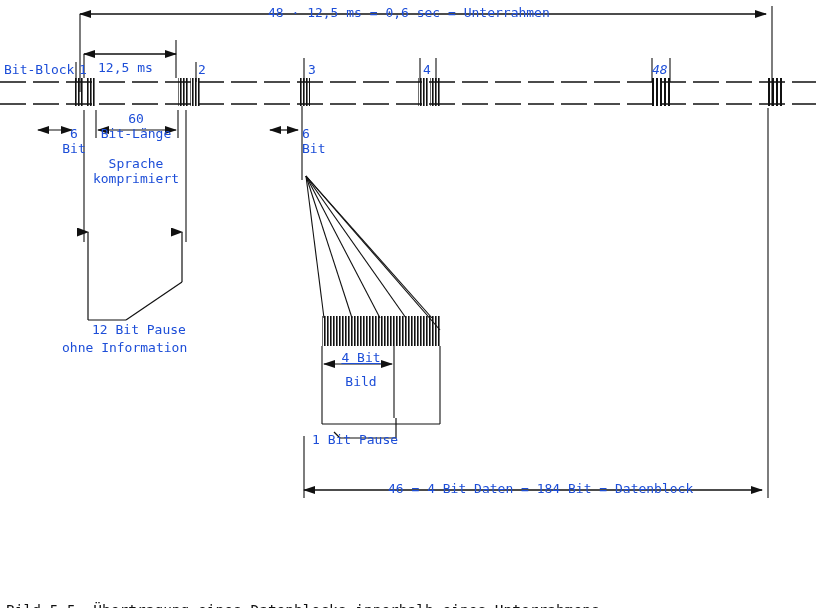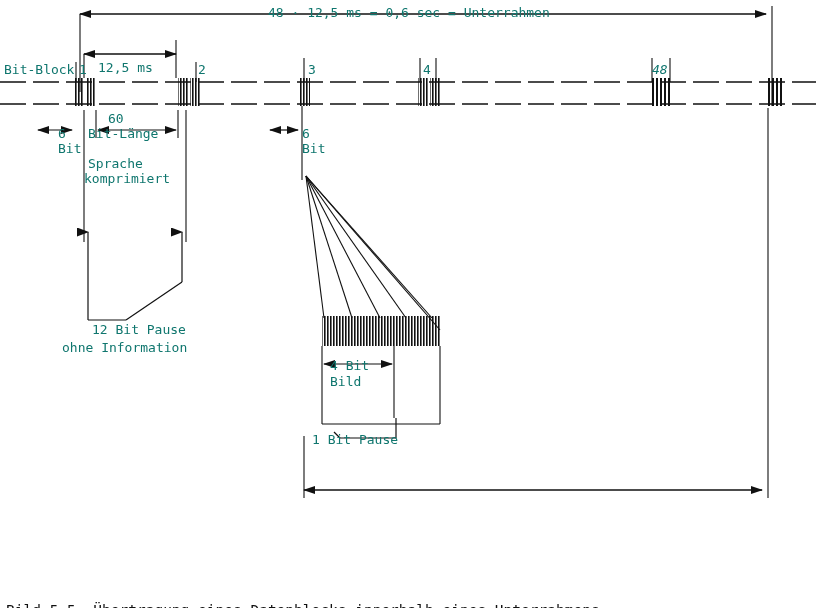--- a/index.html
+++ b/index.html
@@ -24,25 +24,25 @@
     position: absolute;
     left: 0; top: 0;
     width: 816px;
     height: 608px;
   }
   .lbl {
     position: absolute;
     font-family: "DejaVu Sans Mono", monospace;
     font-size: 13px;
     line-height: 15px;
-    color: #0f766e;
+    color: #1d4ed8;
     white-space: pre;
     letter-spacing: 0px;
   }
-  .lbl.center { }
+  .lbl.center { text-align: center; }
   .caption {
     position: absolute;
     left: 6px;
     top: 560px;
     font-family: "DejaVu Sans Mono", monospace;
     font-size: 14.5px;
     line-height: 20px;
     color: #111111;
     white-space: pre;
   }
@@ -192,24 +192,25 @@
   <div class="lbl center" style="left:108px; top:111px; width:56px;">60</div>
   <div class="lbl center" style="left:88px; top:156px; width:96px;">Sprache</div>
   <div class="lbl center" style="left:84px; top:171px; width:104px;">komprimiert</div>
 
   <div class="lbl" style="left:92px; top:322px;">12 Bit Pause</div>
   <div class="lbl" style="left:62px; top:340px;">ohne Information</div>
 
   <div class="lbl" style="left:302px; top:126px;">6</div>
   <div class="lbl" style="left:302px; top:141px;">Bit</div>
 
-  <div class="lbl center" style="left:330px; top:358px; width:62px;">4 Bit</div>
+  <div class="lbl center" style="left:330px; top:350px; width:62px;text-decoration:underline;">4 Bit</div>
   <div class="lbl center" style="left:330px; top:374px; width:62px;">Bild</div>
 
   <div class="lbl" style="left:312px; top:432px;">1 Bit Pause</div>
 
+  <div class="lbl" style="left:388px; top:481px;">46 = 4 Bit Daten = 184 Bit = Datenblock</div>
 
   <div class="caption">
     <div>Bild 5.5: Übertragung eines Datenblocks innerhalb eines Unterrahmens</div>
     
   </div>
 
 </div>
 
 </body></html>

